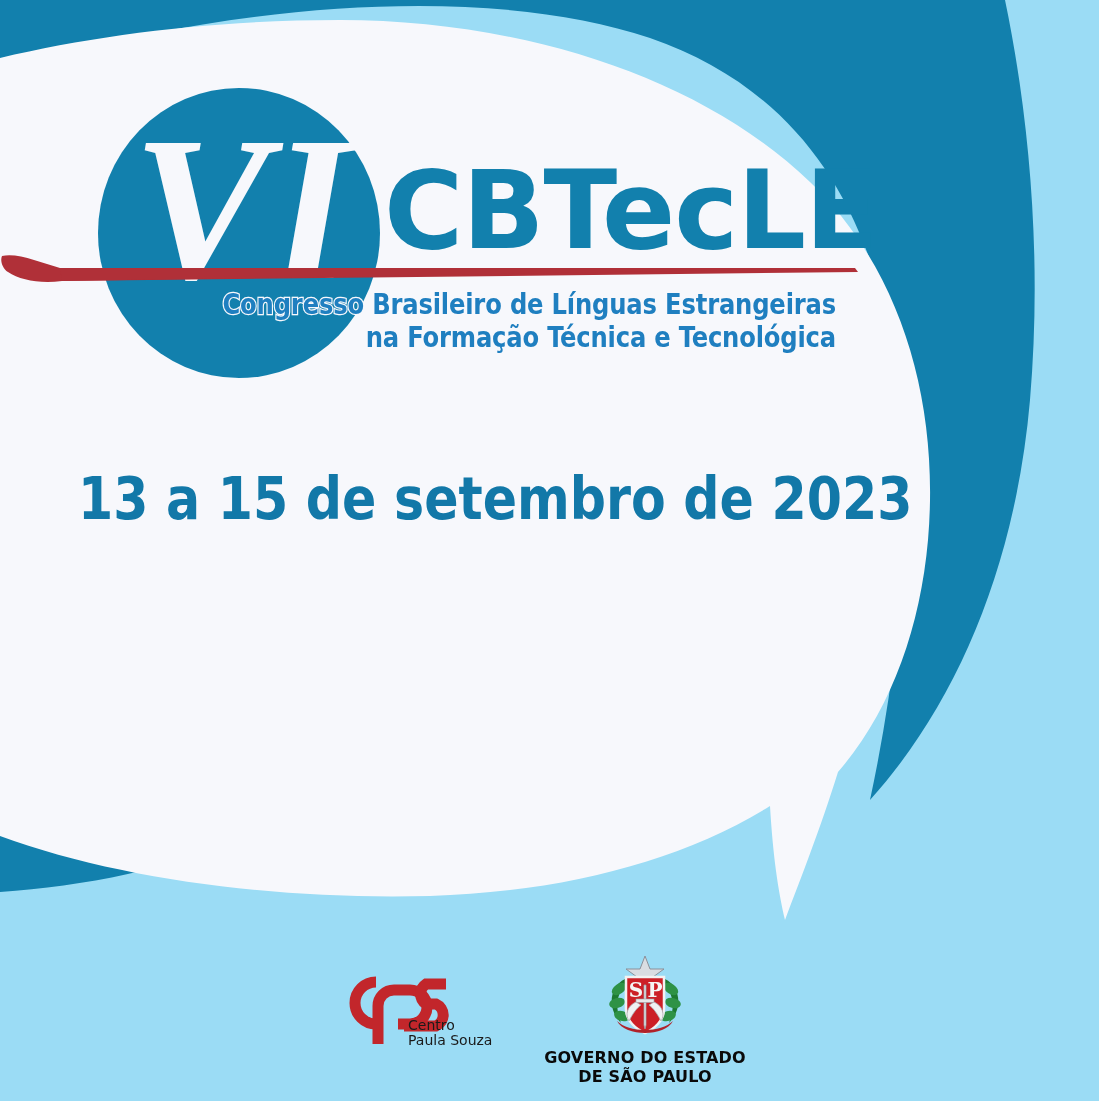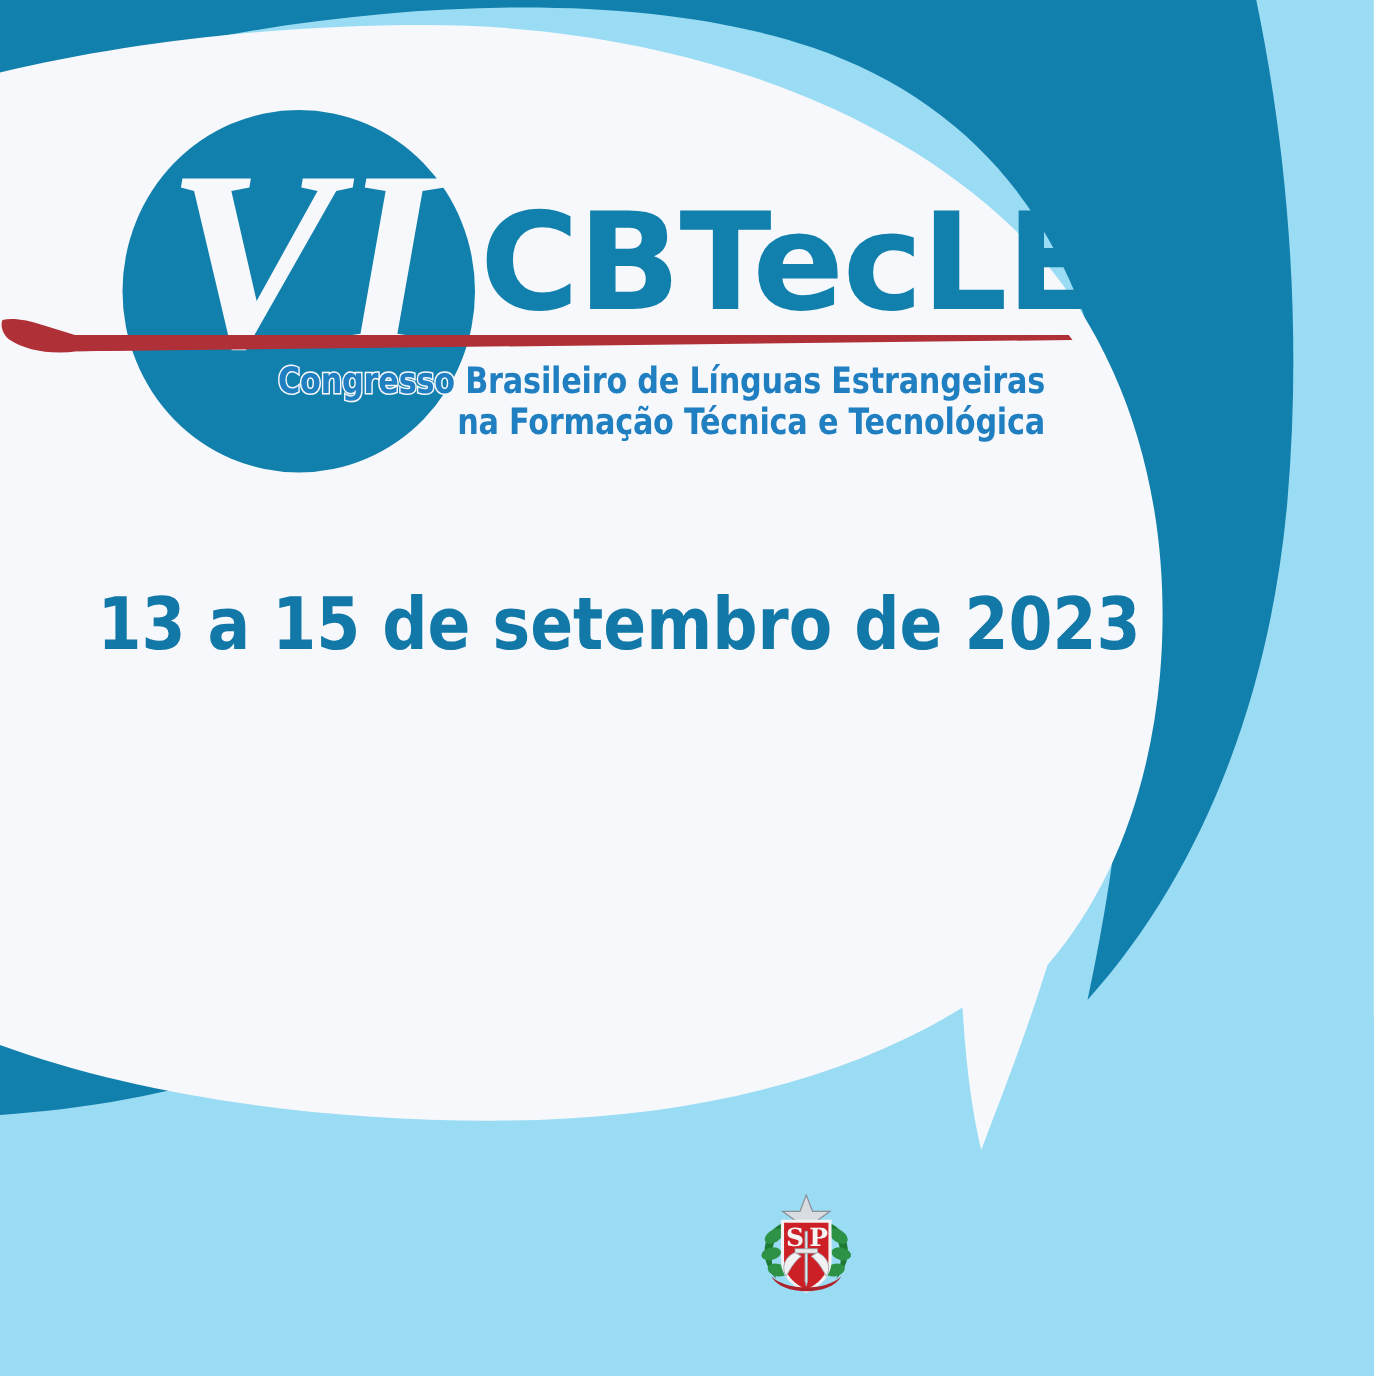--- a/index.html
+++ b/index.html
@@ -203,20 +203,34 @@
       <span class="line">Congresso Brasileiro de Línguas Estrangeiras</span>
       <span class="line">na Formação Técnica e Tecnológica</span>
     </div>
   </div>
 
   <div id="event-date">13 a 15 de setembro de 2023</div>
 
   <div id="footer-logos">
 
 
+    <div class="footer-logo" id="logo-cps">
+      <svg width="148" height="80" viewBox="0 0 148 80" style="display:block;margin:0 auto;">
+        <g fill="none" stroke="#C2262B" stroke-width="11" stroke-linecap="butt">
+          <path d="M 50,12 A 20,20 0 1 0 50,54"></path>
+          <path d="M 52,74 L 52,36 A 16,16 0 0 1 68,20 L 84,20"></path>
+          <path d="M 84,20 A 17,17 0 0 1 84,54 L 72,54"></path>
+          <path d="M 120,14 L 100,14 A 12,12 0 0 0 100,34 L 110,34 A 12,12 0 0 1 110,56 L 78,56"></path>
+        </g>
+      </svg>
+      <div class="cps-caption">
+        <div>Centro</div>
+        <div>Paula Souza</div>
+      </div>
+    </div>
 
     <div class="footer-logo" id="logo-gov">
       <svg width="92" height="92" viewBox="0 0 92 92" style="display:block;margin:0 auto;">
 
         <path d="M 26,26 C 10,34 8,56 22,70 C 14,50 20,34 32,28 Z" fill="#1E7A32"></path>
         <path d="M 66,26 C 82,34 84,56 70,70 C 78,50 72,34 60,28 Z" fill="#1E7A32"></path>
         <ellipse cx="20" cy="36" rx="8" ry="5" fill="#2E9246" transform="rotate(-35 20 36)"></ellipse>
         <ellipse cx="18" cy="50" rx="8" ry="5" fill="#2E9246" transform="rotate(-15 18 50)"></ellipse>
         <ellipse cx="23" cy="63" rx="8" ry="5" fill="#2E9246" transform="rotate(15 23 63)"></ellipse>
         <ellipse cx="72" cy="36" rx="8" ry="5" fill="#2E9246" transform="rotate(35 72 36)"></ellipse>
@@ -231,16 +245,20 @@
         <rect x="37" y="46" width="18" height="3.5" fill="#E8E9EB" stroke="#9A9EA5" stroke-width="0.6"></rect>
 
         <path d="M 37,49 C 28,53 26,62 30,68 C 34,60 38,55 42,52 Z" fill="#F0F1F3" stroke="#A9ADB3" stroke-width="0.8"></path>
         <path d="M 55,49 C 64,53 66,62 62,68 C 58,60 54,55 50,52 Z" fill="#F0F1F3" stroke="#A9ADB3" stroke-width="0.8"></path>
 
         <text x="37" y="44" font-family="DejaVu Serif, serif" font-size="20" font-weight="bold" fill="#F5F5F5" text-anchor="middle">S</text>
         <text x="56" y="44" font-family="DejaVu Serif, serif" font-size="20" font-weight="bold" fill="#F5F5F5" text-anchor="middle">P</text>
 
         <path d="M 18,68 C 30,80 62,80 74,68 C 66,84 26,84 18,68 Z" fill="#B0222A"></path>
       </svg>
+      <div class="gov-caption">
+        <span class="line">GOVERNO DO ESTADO</span>
+        <span class="line">DE SÃO PAULO</span>
+      </div>
     </div>
 
   </div>
 </div>
 
 </body></html>

